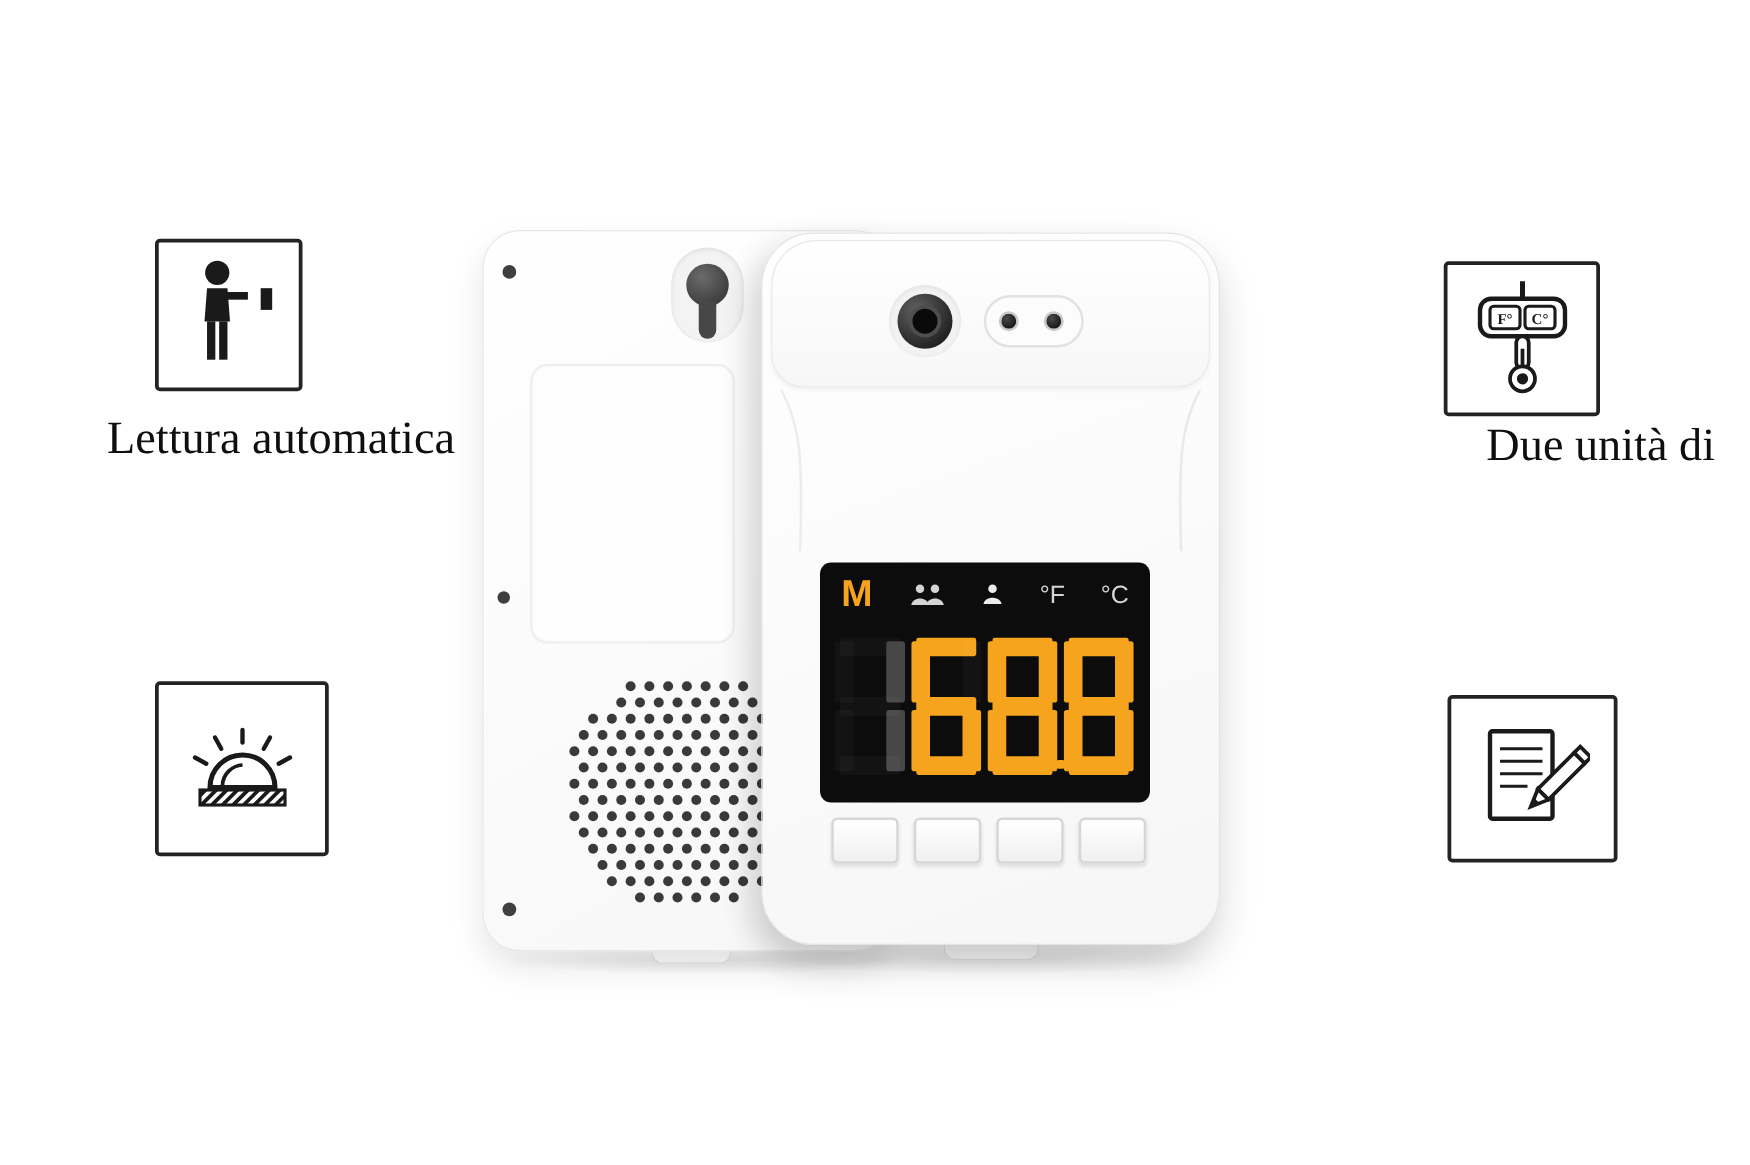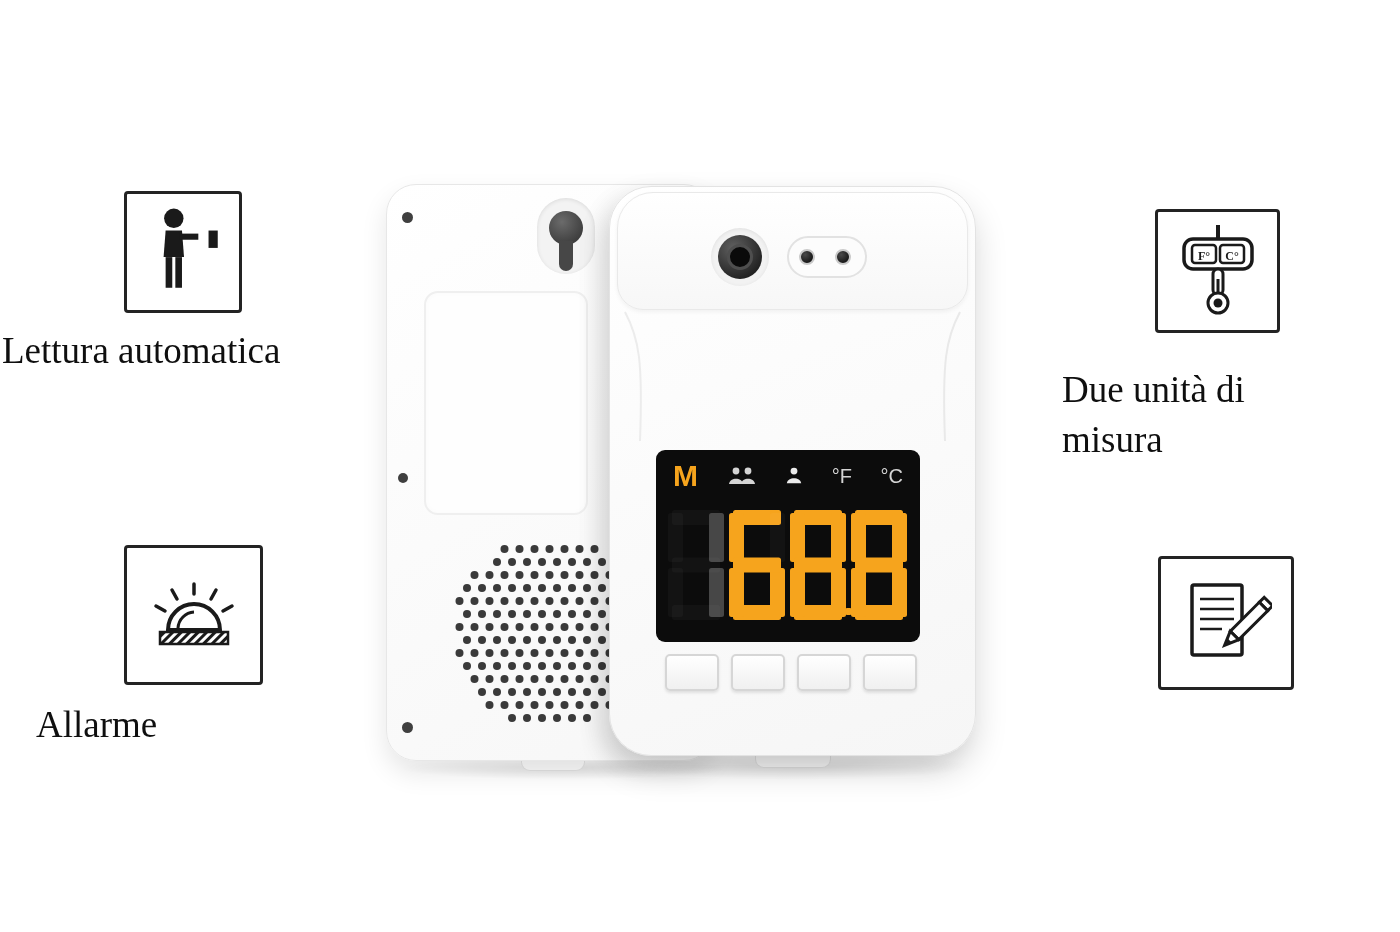--- a/index.html
+++ b/index.html
@@ -7,21 +7,21 @@
   #canvas{position:relative;width:1400px;height:932px;background:#fff;overflow:hidden;
           font-family:"Liberation Serif",serif;
           --display-bg:#0c0c0c;--digit-lit:#f6a41d;--digit-dim:#474747;--mode:#f6a41d;
           --display-icon:#d4d4d4;--label-text:#0f0f0f;--icon-stroke:#1a1a1a}
   .abs{position:absolute}
 
   
   .feat-box{position:absolute;background:#fff;border:3px solid #232323;border-radius:4px;
             display:flex;align-items:center;justify-content:center}
   .feat-box svg{color:var(--icon-stroke)}
-  .feat-label{position:absolute;color:var(--label-text);text-align:left;font-size:37px;line-height:50px}
+  .feat-label{position:absolute;color:var(--label-text);text-align:right;font-size:37px;line-height:50px}
 
   
   .shadow{position:absolute;border-radius:50%;
           background:radial-gradient(ellipse at center, rgba(0,0,0,0.11) 0%, rgba(0,0,0,0) 70%)}
   #back-panel{position:absolute;left:386px;top:184px;width:328px;height:577px;border-radius:30px;
               background:linear-gradient(150deg,#ffffff,#f7f7f7);border:1px solid #e7e7e7;
               box-shadow:0 12px 26px rgba(0,0,0,0.10)}
   .foot{position:absolute;background:#fafafa;border:1px solid #e2e2e2;border-top:none;border-radius:0 0 9px 9px}
   #keyhole-recess{position:absolute;left:537px;top:198px;width:58px;height:76px;border-radius:30px;
                   background:#f3f3f3;box-shadow:inset 0 1px 4px rgba(0,0,0,0.10)}
@@ -94,39 +94,37 @@
         <line x1="70" y1="18" x2="65" y2="27"></line>
         <line x1="26" y1="18" x2="31" y2="27"></line>
         <line x1="86" y1="34" x2="77" y2="39"></line>
         <line x1="10" y1="34" x2="19" y2="39"></line>
       </g>
       <path d="M22,58 A26,26 0 0 1 74,58 Z" fill="#ffffff" stroke="currentColor" stroke-width="4"></path>
       <path d="M32,56 A17,17 0 0 1 48,40" fill="none" stroke="currentColor" stroke-width="3"></path>
       <rect x="14" y="60" width="68" height="12" fill="url(#hatch)" stroke="currentColor" stroke-width="2.5"></rect>
     </svg>
   </div>
-  <div class="feat-label" style="left:36px;top:700px;width:316px">Allarme</div>
 
   <div class="feat-box" style="left:1155px;top:209px;width:125px;height:124px">
     <svg width="92" height="96" viewBox="0 0 92 96">
       <line x1="46" y1="2" x2="46" y2="16" stroke="currentColor" stroke-width="4"></line>
       <rect x="12" y="16" width="68" height="30" rx="9" fill="#ffffff" stroke="currentColor" stroke-width="3.5"></rect>
       <rect x="20" y="22" width="24" height="18" rx="3" fill="none" stroke="currentColor" stroke-width="2.5"></rect>
       <rect x="48" y="22" width="24" height="18" rx="3" fill="none" stroke="currentColor" stroke-width="2.5"></rect>
       <text x="32" y="36.5" text-anchor="middle" font-size="12" font-weight="bold" font-family="Liberation Serif, serif" fill="currentColor">F°</text>
       <text x="60" y="36.5" text-anchor="middle" font-size="12" font-weight="bold" font-family="Liberation Serif, serif" fill="currentColor">C°</text>
       <rect x="41" y="46" width="10" height="26" rx="5" fill="#ffffff" stroke="currentColor" stroke-width="3"></rect>
       <line x1="46" y1="56" x2="46" y2="72" stroke="currentColor" stroke-width="3"></line>
       <circle cx="46" cy="80" r="10" fill="#ffffff" stroke="currentColor" stroke-width="3"></circle>
       <circle cx="46" cy="80" r="4.5" fill="currentColor"></circle>
     </svg>
   </div>
-  <div class="feat-label" style="left:1062px;top:365px;width:310px">
+  <div class="feat-label" style="left:1062px;top:332px;width:310px">
     <div>Due unità di</div>
-    <div>misura</div>
   </div>
 
   <div class="feat-box" style="left:1158px;top:556px;width:136px;height:134px">
     <svg width="92" height="92" viewBox="0 0 92 92">
       <rect x="12" y="8" width="50" height="70" rx="2" fill="#ffffff" stroke="currentColor" stroke-width="3.5"></rect>
       <g stroke="currentColor" stroke-width="2.5">
         <line x1="20" y1="22" x2="54" y2="22"></line>
         <line x1="20" y1="32" x2="54" y2="32"></line>
         <line x1="20" y1="42" x2="54" y2="42"></line>
         <line x1="20" y1="52" x2="42" y2="52"></line>

